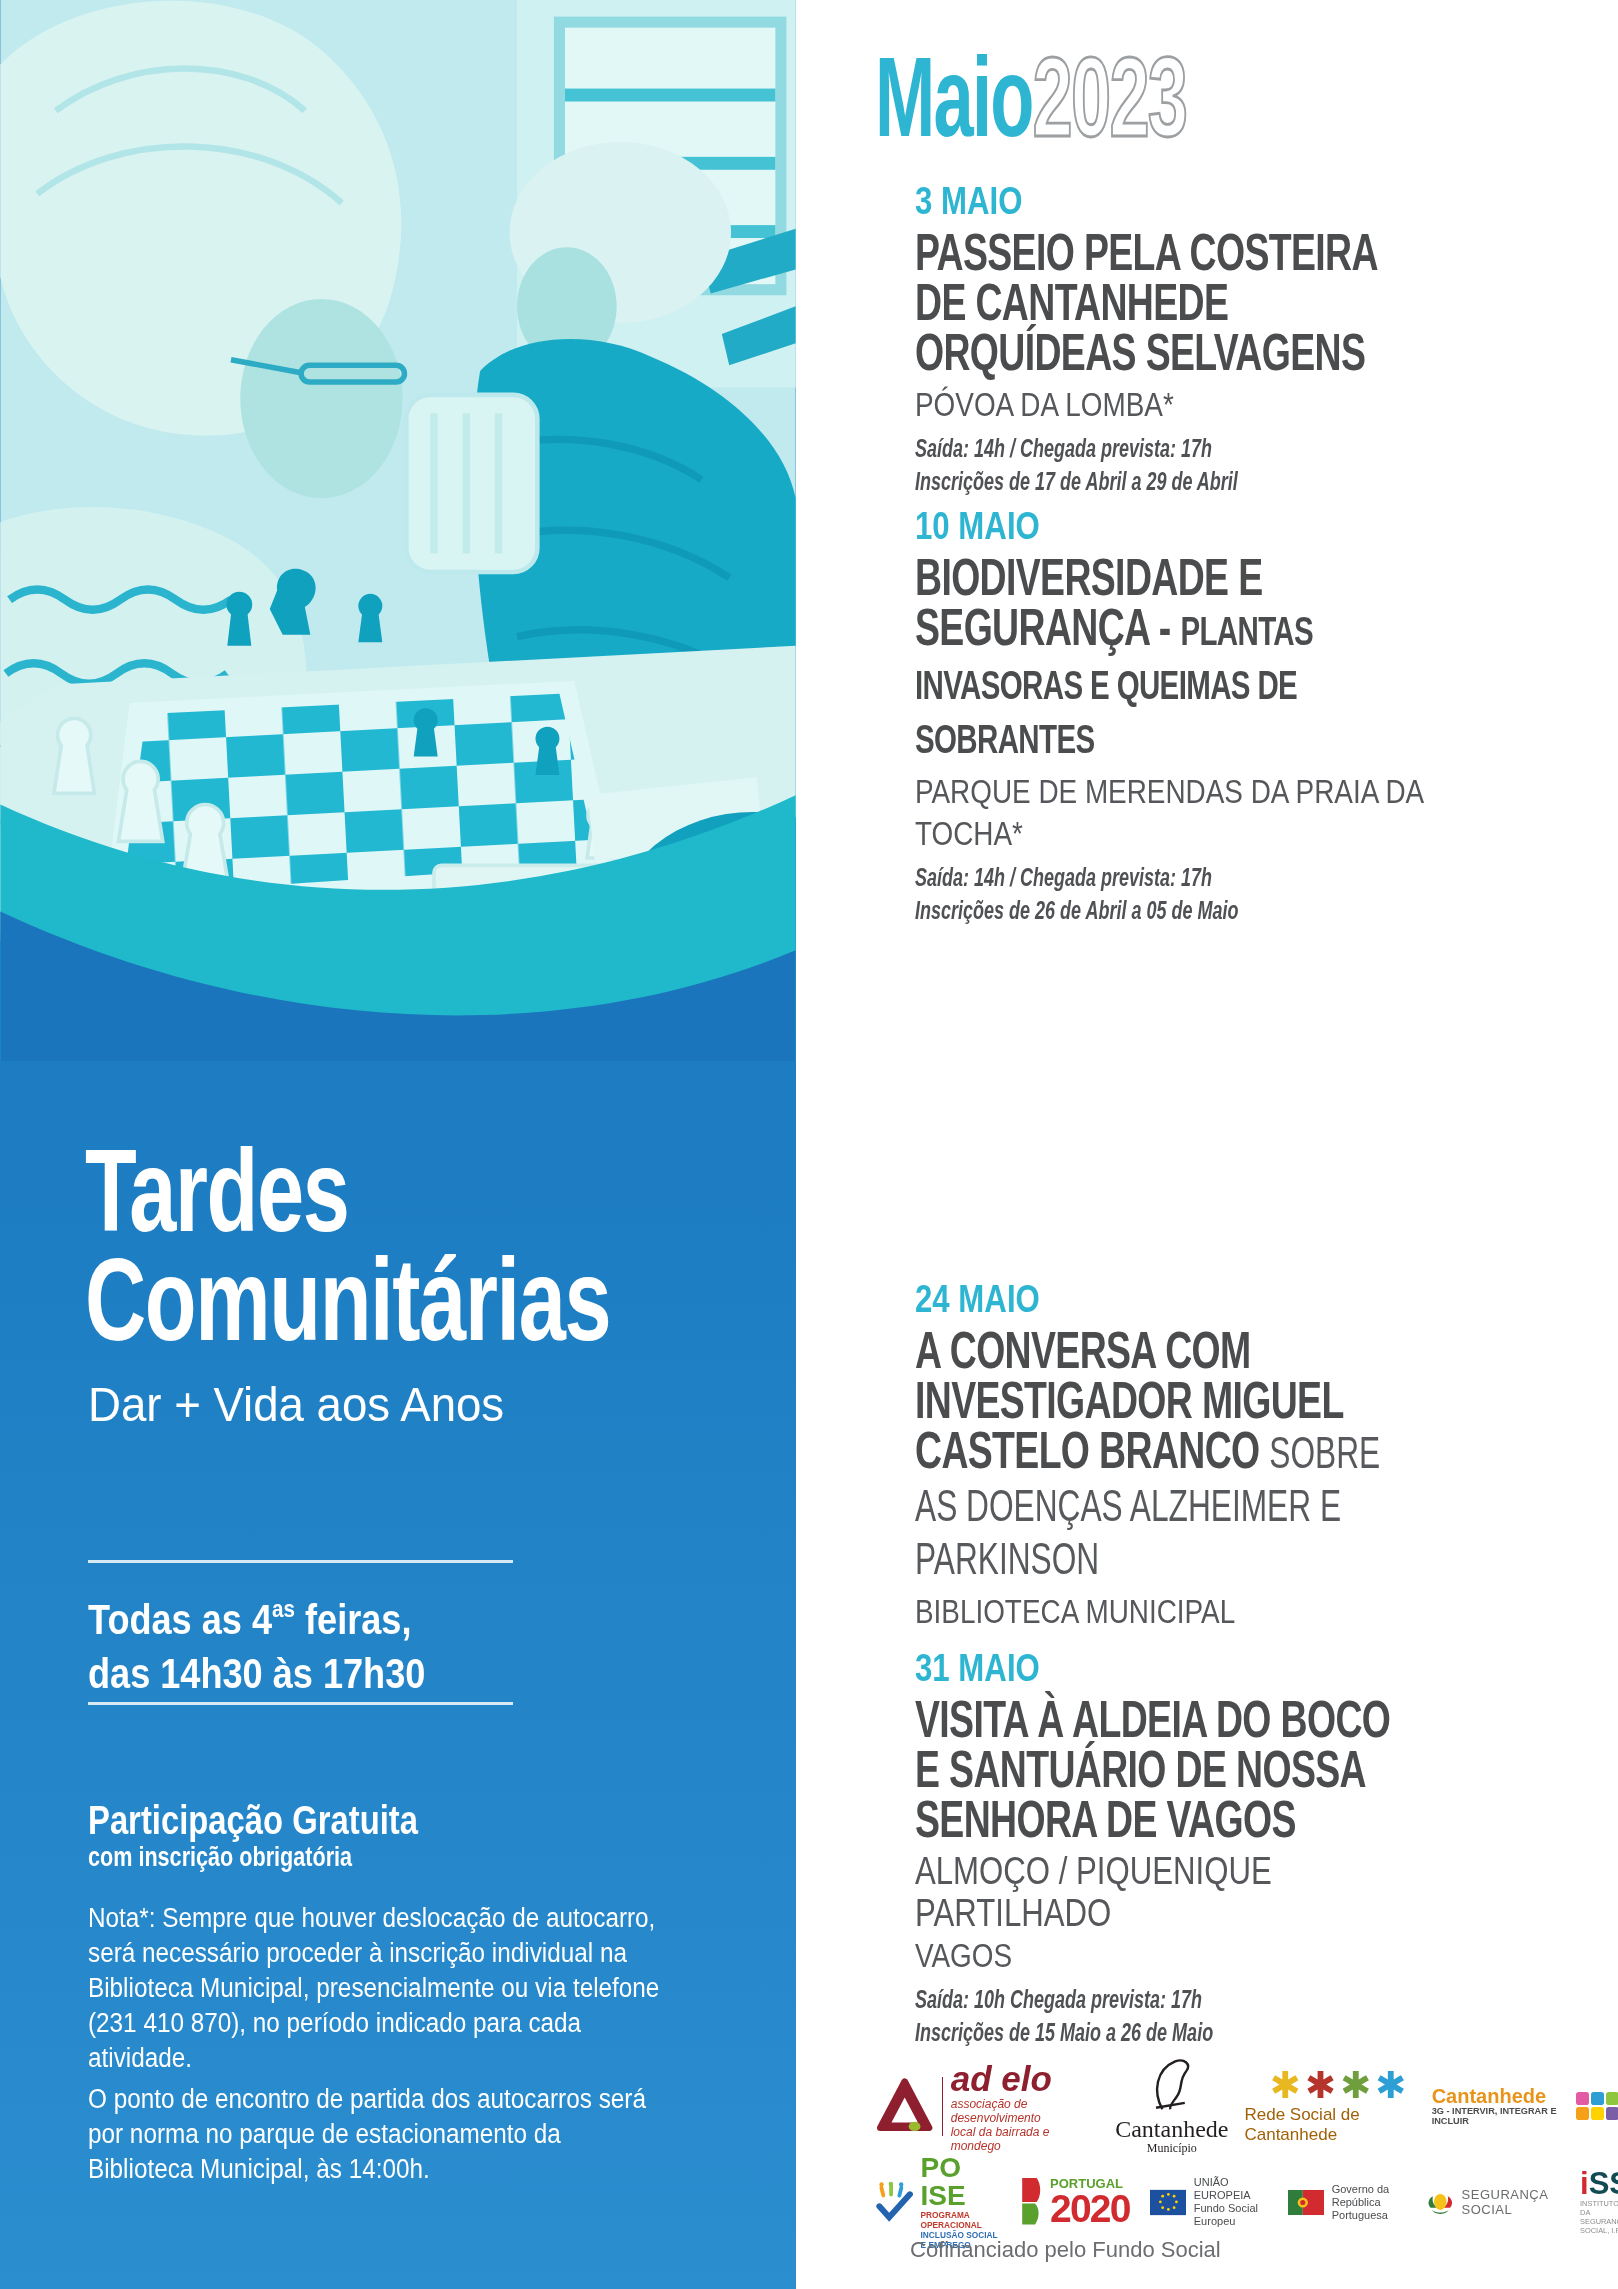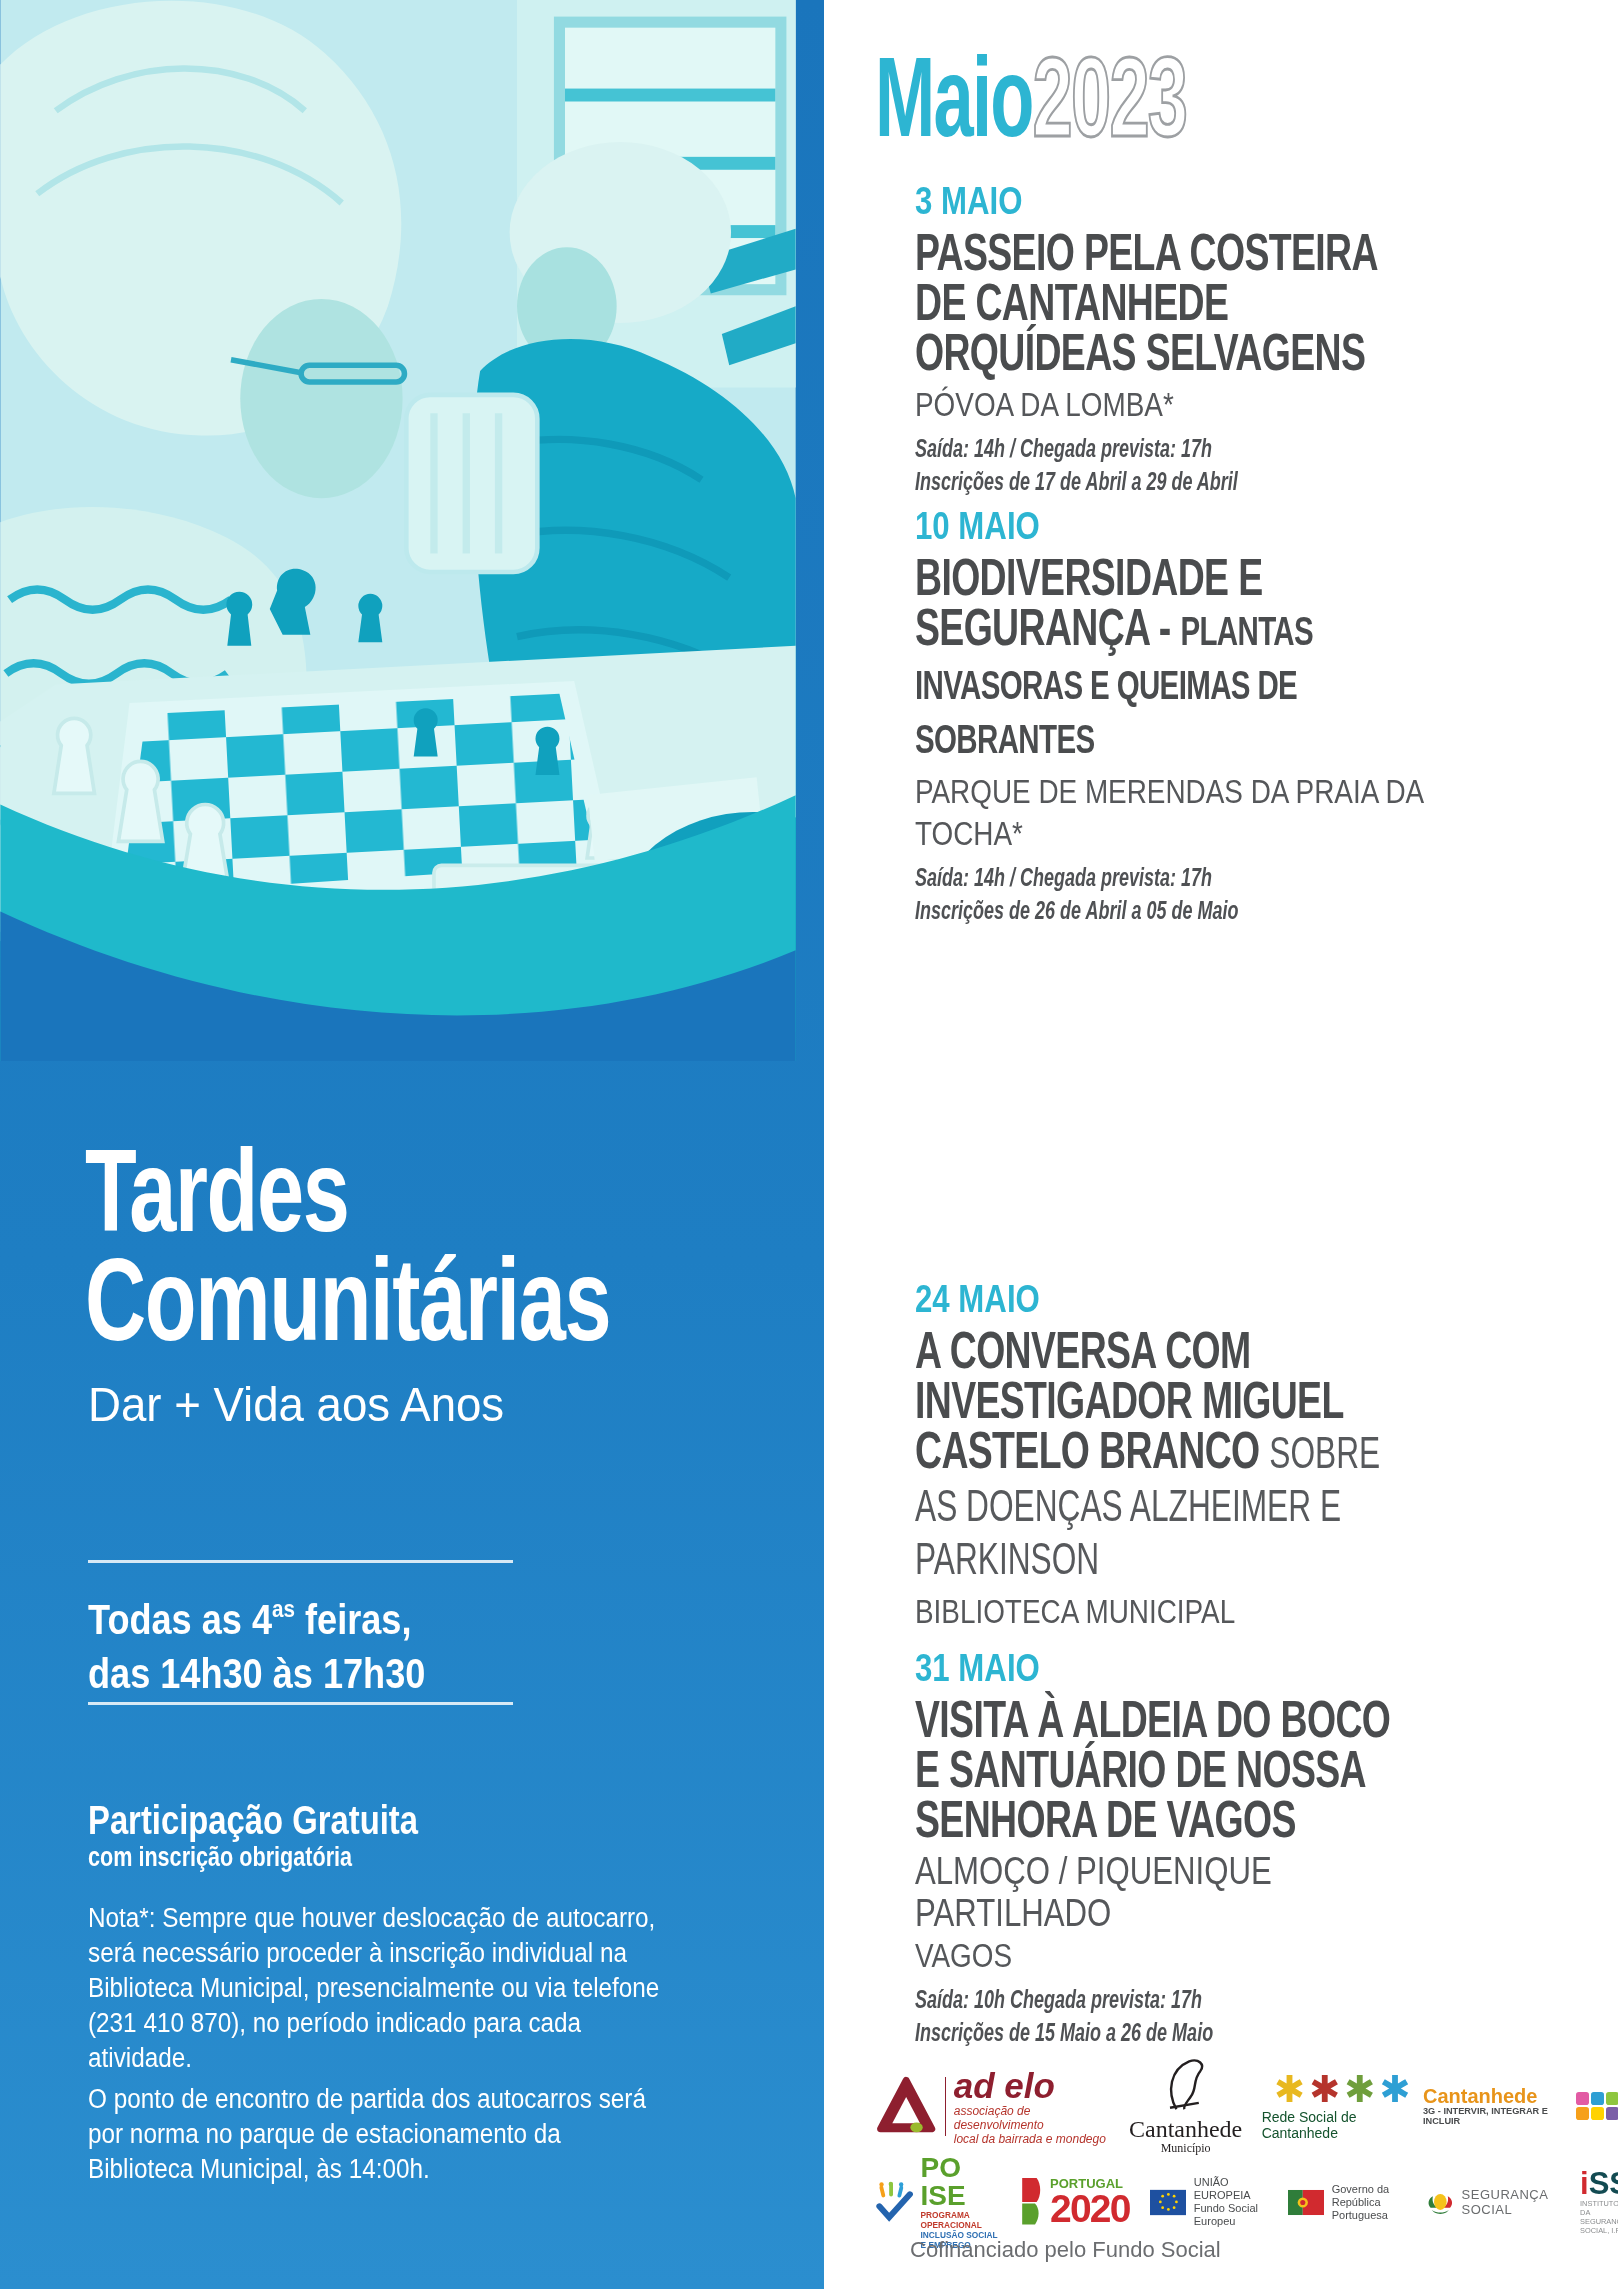--- a/index.html
+++ b/index.html
@@ -1,20 +1,20 @@
 <!DOCTYPE html>
 <html style="font-size:14.8px"><head>
 <meta charset="utf-8">
 <style>
   html,body{margin:0;padding:0;background:#fff;}
   .page{position:relative;width:1619px;height:2290px;background:#ffffff;overflow:hidden;
         font-family:"Liberation Sans",sans-serif;}
   
   .leftcol{position:absolute;left:0;top:0;width:796px;height:2290px;
-           background:linear-gradient(180deg,#1a75bc 0%,#1e7ec3 55%,#2b8ecf 100%);padding-left:28px;}
+           background:linear-gradient(180deg,#1a75bc 0%,#1e7ec3 55%,#2b8ecf 100%);}
   .photo{position:absolute;left:0;top:0;display:block;}
   .lp{position:absolute;color:#ffffff;}
   
   .sx64,.sx72,.sx73,.sx78,.sx80,.sx82,.sx86,.sx90,.sx95{transform-origin:0 0;white-space:pre-line;}
   .sx64{transform:scaleX(.64);} .sx72{transform:scaleX(.72);} .sx73{transform:scaleX(.73);} .sx80{transform:scaleX(.80);} .sx82{transform:scaleX(.82);}
   .sx86{transform:scaleX(.86);} .sx90{transform:scaleX(.90);} .sx95{transform:scaleX(.95);}
   .t-title{top:1137px;left:85px;font-size:116px;line-height:109px;font-weight:700;letter-spacing:-1.8px;}
   .t-sub{top:1377px;left:88px;font-size:48px;font-weight:400;}
   .rule{position:absolute;left:88px;width:425px;height:2.8px;background:rgba(255,255,255,.82);}
   .sched{top:1582px;left:88px;font-size:42px;line-height:54px;font-weight:700;}
@@ -43,21 +43,21 @@
   .row1{top:2056px;} .row2{top:2154px;gap:20px;}
   .logo{display:flex;align-items:center;gap:7.4px;}
   .adelo-txt .nm{font-size:35px;font-weight:700;font-style:italic;color:#8e1f2f;line-height:37px;}
   .adelo-txt .tg{font-size:12px;font-style:italic;color:#b5342c;line-height:14px;}
   .adelo-sep{width:1.8px;height:59px;background:#8e1f2f;}
   .cant-txt{font-family:"Liberation Serif",serif;color:#231f20;text-align:center;}
   .cant-txt .nm{font-size:24px;line-height:24px;}
   .cant-txt .mu{font-size:12px;display:block;}
   .flowers span{font-size:37px;line-height:37px;}
   .rede{flex-direction:column;gap:1.8px;align-items:center;}
-  .rede .lbl{font-size:14px;color:#14532d;}
+  .rede .lbl{font-size:17px;color:#a16207;}
   .c3g{flex-direction:column;gap:1.8px;align-items:flex-start;}
   .c3g .nm{font-size:20px;font-weight:700;color:#e8941a;line-height:20px;}
   .c3g .sub{font-size:9.2px;font-weight:700;color:#4a4c4e;}
   .house{display:grid;grid-template-columns:repeat(3,13px);grid-gap:1.8px;}
   .house i{width:13px;height:13px;border-radius:2.8px;display:block;}
   .poise-txt .nm{font-size:28px;font-weight:700;color:#5aa02c;line-height:28px;}
   .poise-txt .s1{font-size:8.3px;font-weight:700;color:#c03a2b;line-height:10px;}
   .poise-txt .s2,.poise-txt .s3{font-size:8.3px;font-weight:700;color:#2e6fb2;line-height:10px;}
   .p2020-txt .top{font-size:13px;font-weight:700;color:#5aa02c;line-height:13px;}
   .p2020-txt .big{font-size:39px;font-weight:700;color:#d12a2f;line-height:37px;letter-spacing:-1.8px;}

